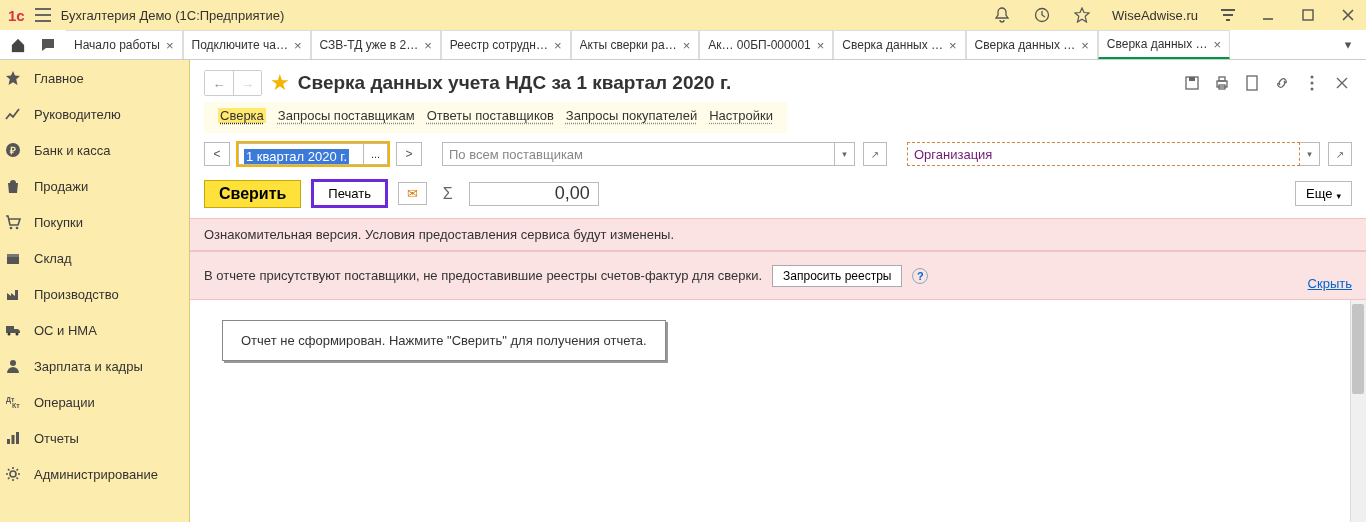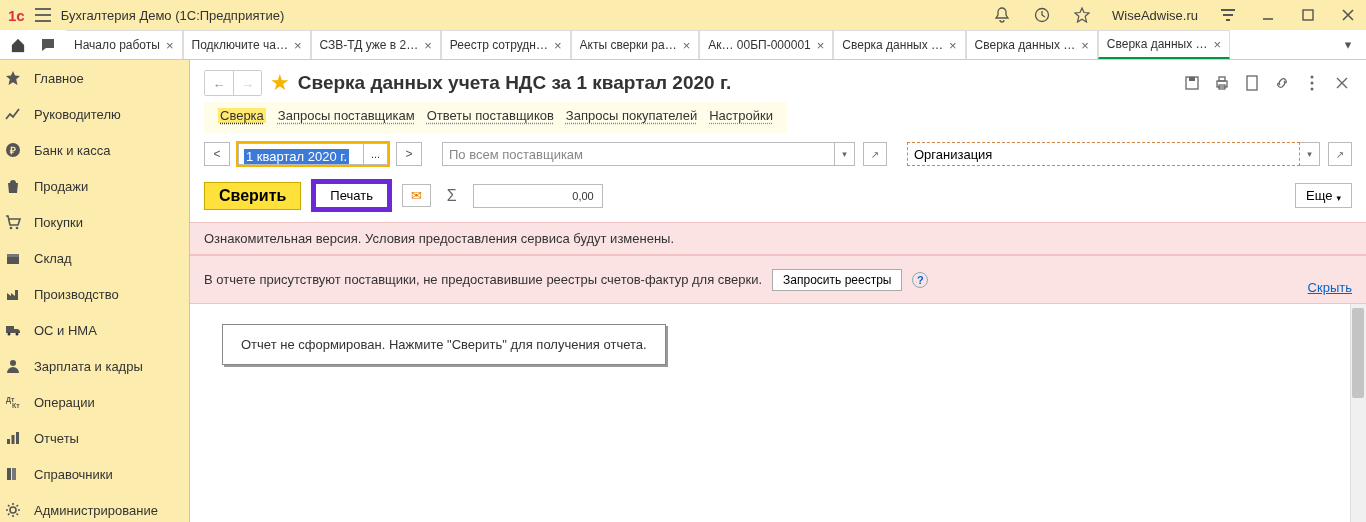--- a/index.html
+++ b/index.html
@@ -57,30 +57,30 @@
 .filters { display: flex; align-items: center; padding: 4px 14px 8px; gap: 6px; }
 .btn-sq { width: 26px; height: 24px; border: 1px solid #bbb; background: #fff; display: flex; align-items: center; justify-content: center; cursor: pointer; font-size: 12px; color:#555; }
 .period-box { display: flex; border: 2px solid #f5b400; height: 26px; }
 .period-input { width: 126px; border: 1px solid #bbb; padding: 0 5px; background: #fff; display:flex; align-items:flex-end;}
 .period-input span { background: #3b7ad9; color: #fff; padding: 0 2px; }
 .sel-btn { width: 24px; border: 1px solid #bbb; border-left:none; display:flex; align-items:center; justify-content:center; cursor:pointer; background:#fff; font-size:11px;}
 .combo { display: flex; flex: 1; height: 24px; }
 .combo-input { flex: 1; border: 1px solid #bbb; padding: 0 6px; color: #888; display:flex; align-items:center; overflow:hidden;}
 .combo-dd { width: 20px; border: 1px solid #bbb; border-left: none; display:flex; align-items:center; justify-content:center; cursor:pointer; font-size:9px; color:#666; background:#fff;}
 .combo-ext { width: 24px; height:24px; border:1px solid #bbb; margin-left:2px; display:flex; align-items:center; justify-content:center; cursor:pointer; background:#fff; font-size:10px; color:#666;}
-.combo.dotted .combo-input { border: 1px dashed #c84; color:#000000;}
+.combo.dotted .combo-input { border: 1px dashed #c84; color:#701a75;}
 .combo.dotted .combo-dd { border: 1px solid #bbb; border-left:none;}
 
 
 .actions { display: flex; align-items: center; padding: 4px 14px 10px; gap: 10px; }
 .btn-primary { background: #ffe13b; border: 1px solid #c9a900; padding: 4px 14px; cursor: pointer; font-weight: bold; font-size:16px; }
-.btn-default { background: #fff; border: 5px solid #6d28d9; padding: 4px 14px; cursor: pointer; font-size:13px;}
+.btn-default { background: #fff; border: 3px solid #6d28d9; padding: 4px 14px; cursor: pointer; font-size:13px;}
 .btn-mail { background: #fff; border: 1px solid #bbb; padding: 3px 8px; cursor: pointer; font-size:13px; color:#d97a00;}
 .sigma { margin-left: auto; font-size: 16px; color:#666; padding:0 6px;}
-.total-box { width: 130px; height: 24px; border: 1px solid #bbb; padding: 0 8px; text-align: right; display:flex; align-items:center; justify-content:flex-end; font-size:11px;}
+.total-box { width: 130px; height: 24px; border: 1px solid #bbb; padding: 0 8px; text-align: right; display:flex; align-items:center; justify-content:flex-end; font-size:18px;}
 .btn-more { background: #fff; border: 1px solid #bbb; padding: 4px 10px; cursor: pointer; display:flex; align-items:flex-end; gap:4px; font-size:13px;}
 
 
 .banner { background: #fbe3e4; border-top: 1px solid #f1c2c4; border-bottom: 1px solid #f1c2c4; padding: 8px 14px; font-size: 13px; color: #333; display:flex; align-items:center; gap:10px;}
 .banner .hide-link { margin-left: auto; color: #0066cc; text-decoration: underline; cursor:pointer;margin-top:16px; }
 .banner .btn-inline { background: #fff; border: 1px solid #aaa; padding: 3px 10px; cursor:pointer; font-size:12px;}
 .banner .help { color: #0066cc; cursor:pointer; font-weight:bold; border:1px solid #8ab; border-radius:50%; width:16px; height:16px; display:flex; align-items:center; justify-content:center; font-size:11px;}
 
 
 .report-area { flex: 1; padding: 20px 14px; position: relative; }
@@ -295,29 +295,20 @@
             <rect x="2" y="9" width="3" height="5" fill="#555"></rect>
             <rect x="6.5" y="5" width="3" height="9" fill="#555"></rect>
             <rect x="11" y="2" width="3" height="12" fill="#555"></rect>
           </svg>
         </span>
         <span class="side-label">Отчеты</span>
       </div>
       <div class="side-item">
         <span class="side-icon">
           <svg width="16" height="16" viewBox="0 0 16 16">
-            <rect x="2" y="2" width="4" height="12" fill="#555"></rect>
-            <rect x="7" y="2" width="4" height="12" fill="#777"></rect>
-          </svg>
-        </span>
-        <span class="side-label">Справочники</span>
-      </div>
-      <div class="side-item">
-        <span class="side-icon">
-          <svg width="16" height="16" viewBox="0 0 16 16">
             <circle cx="8" cy="8" r="3" fill="none" stroke="#555" stroke-width="1.6"></circle>
             <path d="M8 1v2M8 13v2M1 8h2M13 8h2M3 3l1.5 1.5M11.5 11.5L13 13M13 3l-1.5 1.5M4.5 11.5L3 13" stroke="#555" stroke-width="1.6"></path>
           </svg>
         </span>
         <span class="side-label">Администрирование</span>
       </div>
     </div>
 
   <div class="main">
     <div class="main-header">

